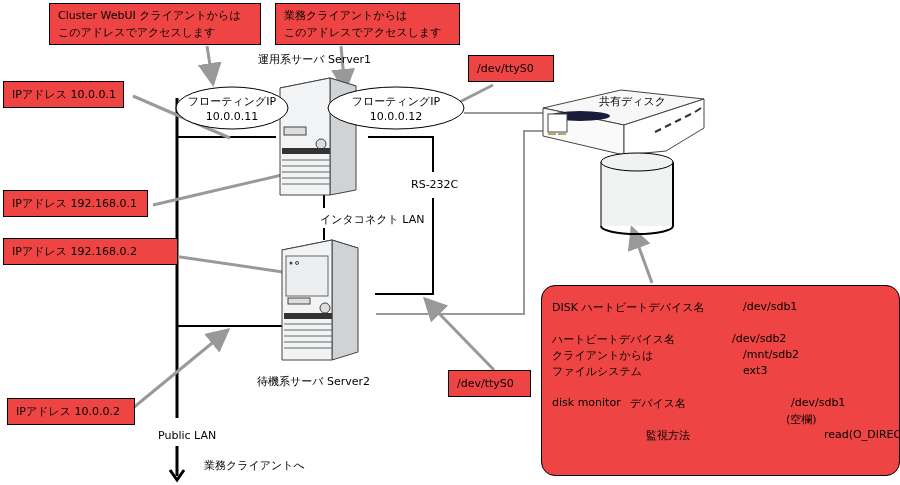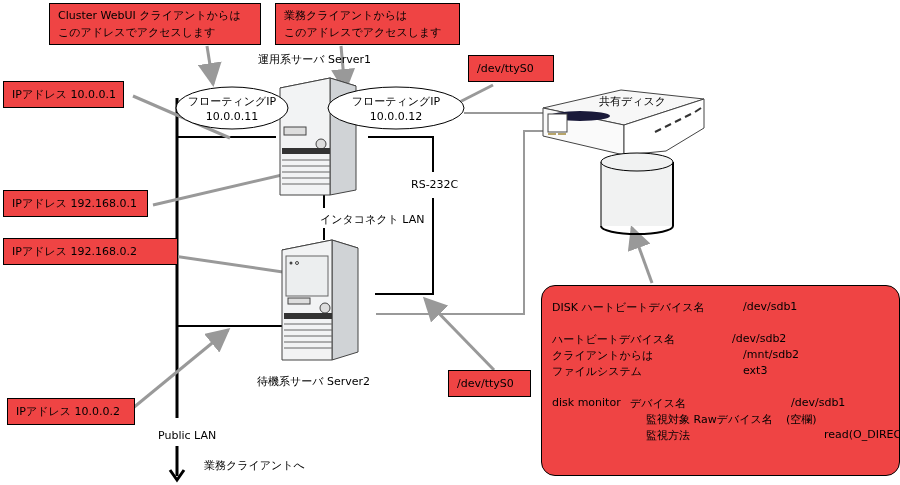--- a/index.html
+++ b/index.html
@@ -161,17 +161,16 @@
 
   <div class="row" style="left:10px;top:62px;">クライアントからは</div>
   <div class="row" style="left:201px;top:62px;">/mnt/sdb2</div>
 
   <div class="row" style="left:10px;top:78px;">ファイルシステム</div>
   <div class="row" style="left:201px;top:78px;">ext3</div>
 
   <div class="row" style="left:10px;top:110px;text-align:right;">disk monitor</div>
   <div class="row" style="left:88px;top:110px;">デバイス名</div>
   <div class="row" style="left:249px;top:110px;">/dev/sdb1</div>
-  <div class="row" style="left:104px;top:126px;">監視対象 Rawデバイス名</div>
   <div class="row" style="left:244px;top:126px;">(空欄)</div>
   <div class="row" style="left:104px;top:142px;">監視方法</div>
   <div class="row" style="left:249px;top:142px;margin-left:33px;">read(O_DIRECT)</div>
 </div>
 
 </body></html>

